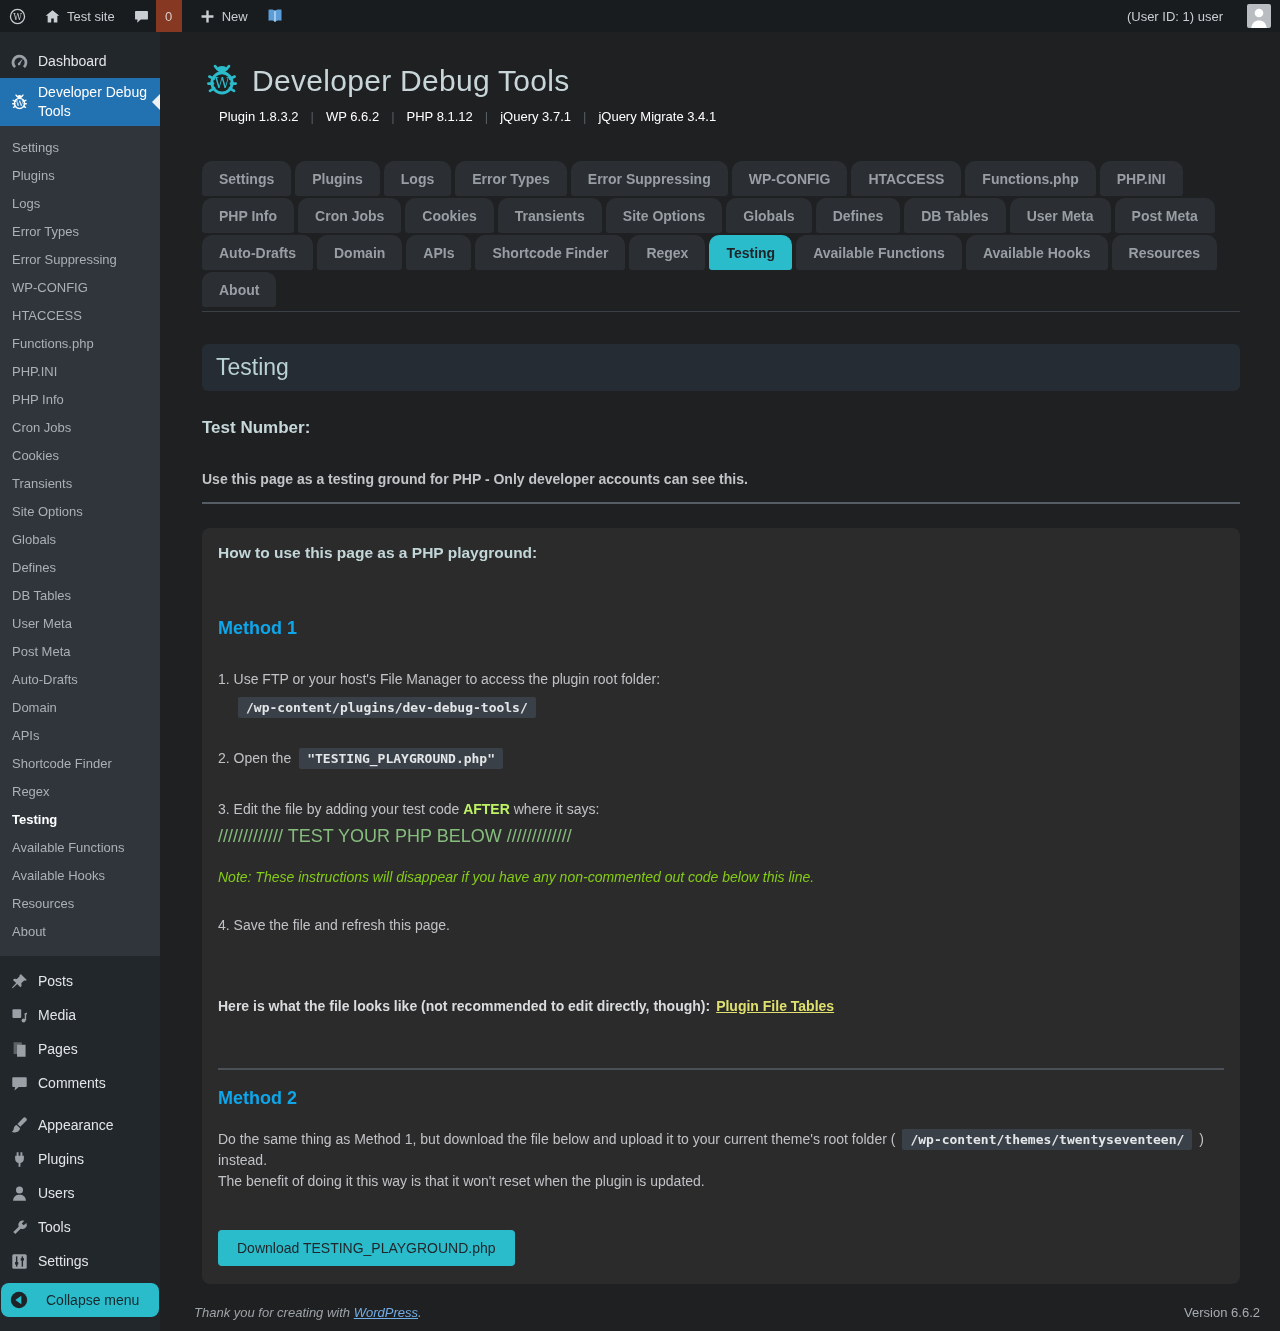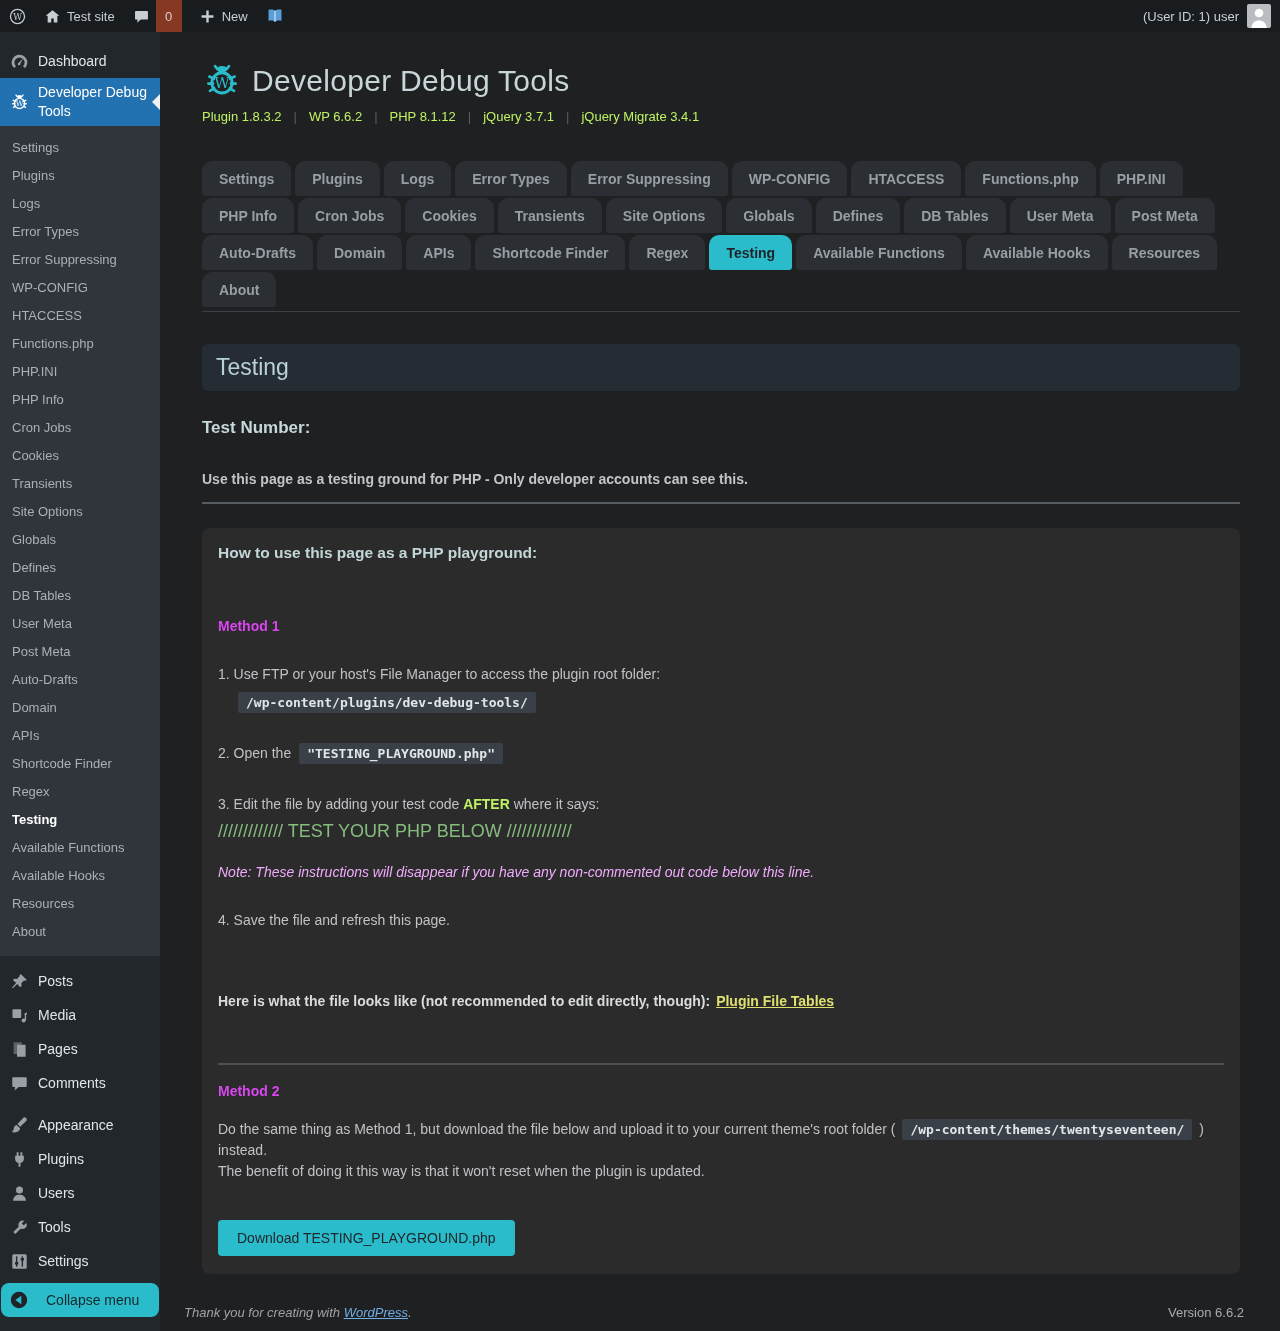--- a/index.html
+++ b/index.html
@@ -13,21 +13,21 @@
     font-family:"Liberation Sans",sans-serif;font-size:14px;color:#c3c4c7;
   }
   
   .adminbar{height:32px;background:#191c1f;display:flex;align-items:center;color:#c9ced3;font-size:13px;}
   .ab-left{display:flex;align-items:center;height:32px;}
   .ab-right{margin-left:auto;display:flex;align-items:center;height:32px;padding-right:5px;}
   .ab-item{display:flex;align-items:center;height:32px;padding:0 9px;gap:6px;cursor:pointer;}
   .ab-item svg{width:17px;height:17px;display:block;}
   .ab-badge{height:32px;min-width:26px;display:flex;align-items:center;justify-content:center;
     background:var(--badge_red);color:#d9cdc9;font-size:13px;}
-  .ab-user{display:flex;align-items:center;gap:8px;padding:0 4px;cursor:pointer;}
+  .ab-user{display:flex;align-items:center;gap:24px;padding:0 4px;cursor:pointer;}
   .ab-avatar{width:24px;height:24px;border-radius:2px;overflow:hidden;}
   .ab-avatar svg{width:24px;height:24px;display:block;}
   .wp-logo{color:#c9ced3;}
   .book-icon svg{width:18px;height:18px;}
   
   .main-wrap{display:flex;height:1299px;}
   
   .sidebar{width:160px;background:#22272b;display:flex;flex-direction:column;padding-top:12px;flex-shrink:0;}
   .menu-item{display:flex;align-items:center;gap:9px;padding:0 8px 0 9px;min-height:34px;
     color:#e2e5e8;font-size:14px;cursor:pointer;position:relative;}
@@ -47,56 +47,56 @@
     background:var(--accent);color:#17272b;font-family:"Liberation Sans",sans-serif;font-size:14px;
     display:flex;align-items:center;gap:17px;padding:0 8px;cursor:pointer;}
   .collapse-btn svg{width:20px;height:20px;display:block;}
   
   .content-col{flex:1;background:#1f2022;position:relative;height:1299px;overflow:hidden;}
   .content{padding:30px 40px 0 42px;}
   .page-head{display:flex;align-items:center;gap:10px;}
   .page-head .bug{width:40px;height:38px;color:var(--accent);}
   .page-head .bug svg{width:40px;height:38px;display:block;}
   .page-title{font-size:30px;font-weight:400;color:#c8d6d9;letter-spacing:.3px;}
-  .hmeta{margin-top:9px;font-size:13px;color:#bef264;display:flex;align-items:flex-start;}
+  .hmeta{margin-top:9px;font-size:13px;color:#ffffff;display:flex;align-items:flex-start;margin-left:17px;}
   .hmeta span + span::before{content:"|";margin:0 12px;color:#565d64;}
   
   .tabs{margin-top:37px;padding-bottom:2px;border-bottom:1px solid #3a4046;display:flex;flex-wrap:wrap;}
   .tab{height:35px;margin:0 4px 2px 0;padding:0 17px;border:none;border-radius:10px 10px 3px 3px;
     background:#2b2f33;color:#989ea4;font-family:"Liberation Sans",sans-serif;font-size:14px;font-weight:bold;cursor:pointer;}
   .tab.active{background:var(--accent);color:#1d2327;}
   
   .section-box{margin-top:32px;background:#262c34;border-radius:6px;padding:10px 14px;
     font-size:23px;color:#b9d2d4;font-weight:500;}
   .test-number{margin-top:27px;font-size:17px;font-weight:bold;color:#c6d8da;}
   .intro{margin-top:33px;font-size:14px;color:#c3c4c7;font-weight:bold;}
   .rule{margin-top:15px;border:none;border-top:2px solid #565d64;}
   
   .panel{margin-top:24px;background:#2b2b2c;border-radius:8px;padding:16px 16px 14px 16px;}
   .panel h3{font-size:15.5px;color:#c2d6d8;font-weight:bold;}
-  .mlabel{margin-top:56px;font-size:14px;font-weight:bold;color:#d946ef;}
+  .mlabel{margin-top:56px;font-size:18px;font-weight:bold;color:#0ea5e9;}
   .step{margin-top:30px;font-size:14px;color:#c0c2c5;line-height:1.45;}
   .step b{color:#bef264;}
   code{font-family:"DejaVu Sans Mono",monospace;font-size:13px;background:#3a4047;color:#e2e6e9;
     padding:3px 8px;border-radius:2px;font-weight:bold;}
   .code-line{margin-top:8px;}
   .step .inline-code{margin-left:8px;}
   .comment-line{margin-top:7px;font-size:18px;color:var(--comment_green);}
-  .note{margin-top:22px;font-size:14px;font-style:italic;color:#f0abfc;}
+  .note{margin-top:22px;font-size:14px;font-style:italic;color:#84cc16;}
   .file-look{margin-top:62px;font-size:14px;font-weight:bold;color:#d9dbdd;}
   .file-look a{color:var(--link_yellow);text-decoration:underline;margin-left:6px;cursor:pointer;}
   .panel-rule{margin-top:54px;border:none;border-top:2px solid #4a5056;}
   .m2-label{margin-top:18px;}
   .m2-para{margin-top:20px;font-size:14px;color:#c0c2c5;line-height:1.5;}
   .m2-para code{margin:0 7px;}
   .download-btn{margin-top:38px;margin-bottom:4px;background:var(--accent);color:#20272b;border:none;
     border-radius:4px;padding:10px 19px;font-family:"Liberation Sans",sans-serif;font-size:14px;cursor:pointer;}
   
-  .footer{position:absolute;left:2px;right:0;bottom:11px;display:flex;align-items:center;
-    padding:0 36px 0 22px;font-size:13px;color:#9ea3a7;}
+  .footer{position:absolute;left:12px;right:0;bottom:11px;display:flex;align-items:center;
+    padding:0 20px 0 22px;font-size:13px;color:#9ea3a7;}
   .footer .thanks{font-style:italic;}
   .footer .thanks a{color:var(--link_blue);text-decoration:underline;cursor:pointer;}
   .footer .version{margin-left:auto;color:#a7acb1;}
 </style>
 </head>
 <body>
 
 <div class="adminbar">
   <div class="ab-left">
     <div class="ab-item wp-logo">

